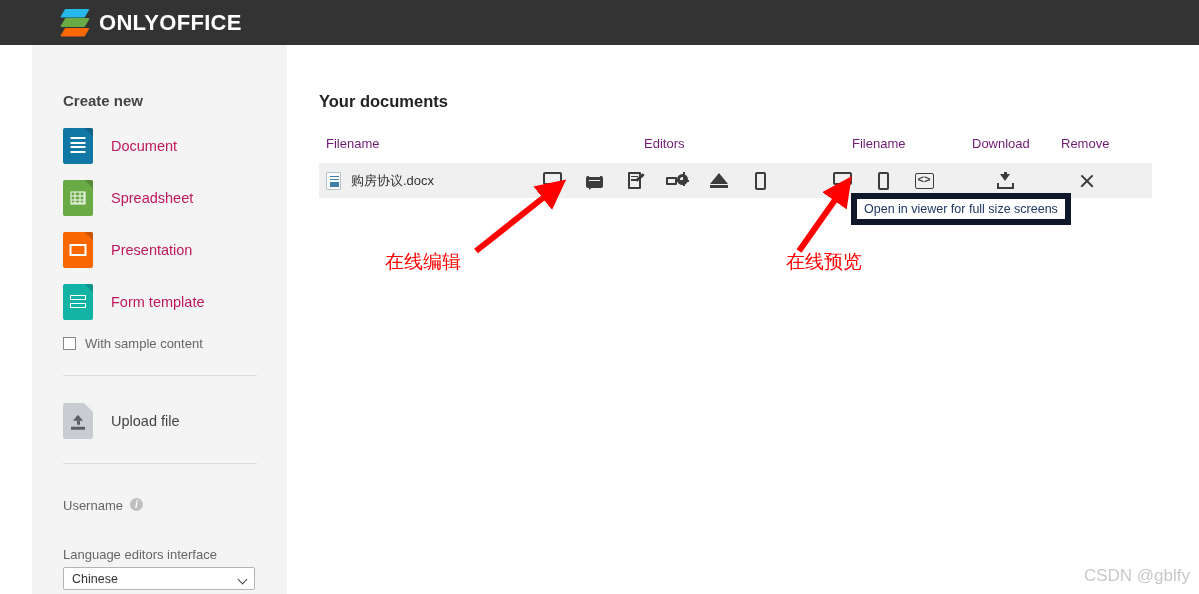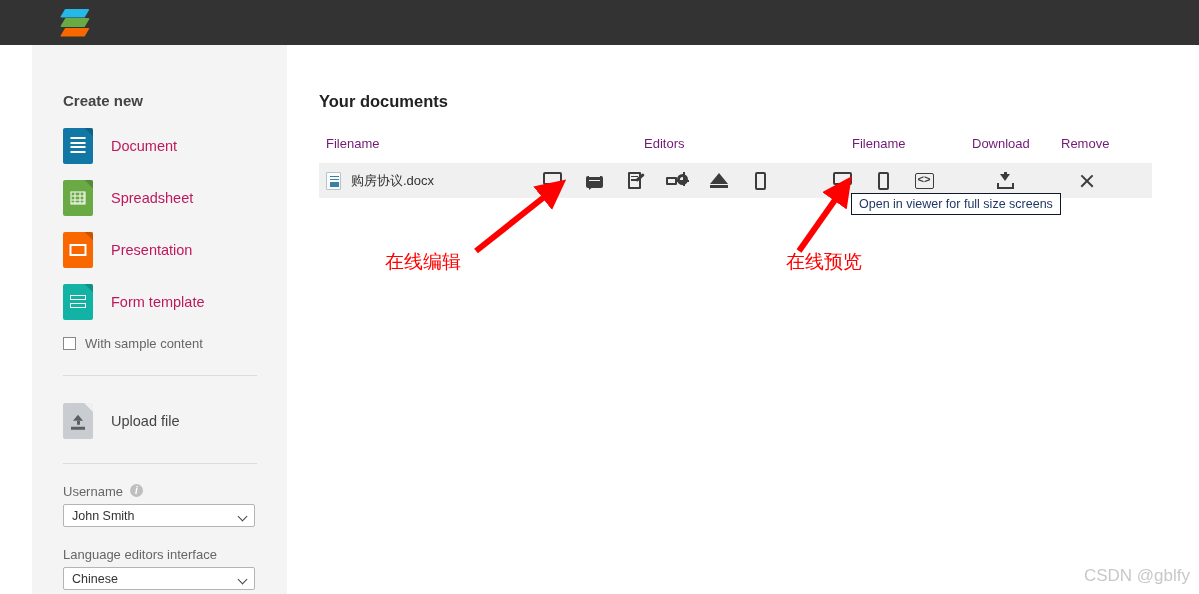--- a/index.html
+++ b/index.html
@@ -105,21 +105,21 @@
   }
   .upload-icon .arrow .stem {
     width: 3px; height: 4px; background: #5a5f63; margin: 0 auto;
   }
   .upload-icon .arrow .base {
     width: 14px; height: 2.5px; background: #5a5f63; margin-top: 2px;
   }
   .upload-label { font-size: 14.5px; color: #444; }
 
   .field-label {
-    font-size: 13px; color: #666; margin-top: 20px;
+    font-size: 13px; color: #666; margin-top: 34px;
     display: flex; align-items: flex-start;
   }
   .info-icon {
     width: 13px; height: 13px; border-radius: 50%; background: #bfbfbf;
     color: #fff; font-size: 10px; font-weight: bold; line-height: 13px;
     text-align: center; margin-left: 7px; font-style: italic;
   }
   .select-box {
     position: relative; width: 192px; height: 23px; margin-top: 5px;
     border: 1px solid #b4b4b4; background: #fff; border-radius: 2px;
@@ -242,21 +242,21 @@
   .ic-x { position: relative; width: 16px; height: 16px; }
   .ic-x::before, .ic-x::after {
     content: ''; position: absolute; left: 0; top: 7px; width: 16px; height: 2.2px;
     background: #3c3c3c;
   }
   .ic-x::before { transform: rotate(45deg); }
   .ic-x::after  { transform: rotate(-45deg); }
 
   
   .tooltip {
-    position: absolute; background: #ffffff; border: 1px solid #0f172a;
+    position: absolute; background: #ffffff; border: 6px solid #0f172a;
     font-size: 12.5px; color: #1f3864; padding: 3px 7px; white-space: nowrap;
   }
 
   
   .anno-text {
     position: absolute; color: #ff0000; font-size: 19px;
     font-family: "DejaVu Sans", sans-serif; white-space: nowrap;
   }
   .anno-arrow { position: absolute; pointer-events: none; }
 
@@ -276,20 +276,21 @@
         <div class="lyr lyr-top">
             <i></i>
           </div>
         <div class="lyr lyr-mid">
             <i></i>
           </div>
         <div class="lyr lyr-bot">
             <i></i>
           </div>
       </div>
+      <div class="logo-text">ONLYOFFICE</div>
     </div>
   </div>
 
   <div class="sidebar">
     <div class="side-title">Create new</div>
 
     <div class="create-list">
 
       <div class="create-item">
         <div class="doc-icon" style="background:#1178a5">
@@ -359,24 +360,20 @@
         </div>
       </div>
       <div class="upload-label">Upload file</div>
     </div>
 
     <div class="divider"></div>
 
     <div class="field-label">
       <span>Username</span>
       <span class="info-icon">i</span>
-    </div>
-    <div class="select-box">
-      <span>John Smith</span>
-      <span class="caret"></span>
     </div>
 
     <div class="field-label">Language editors interface</div>
     <div class="select-box">
       <span>Chinese</span>
       <span class="caret"></span>
     </div>
   </div>
 
   <div class="main">

